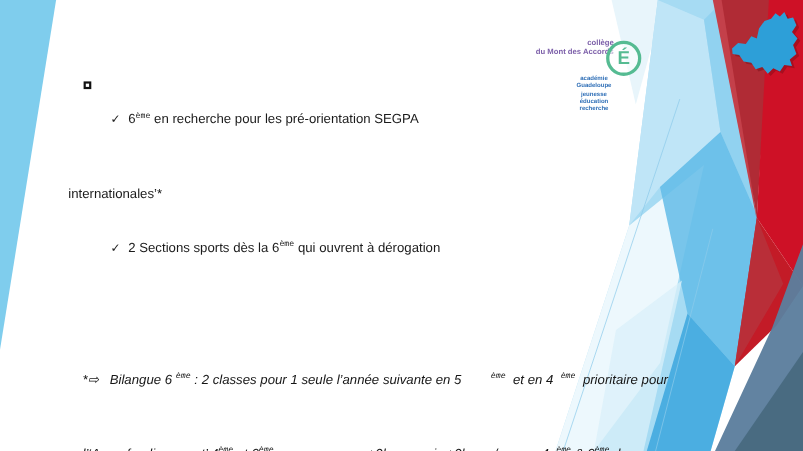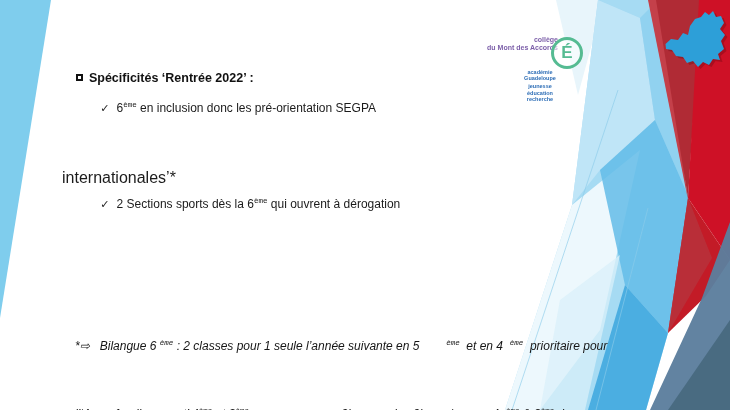--- a/index.html
+++ b/index.html
@@ -15,22 +15,22 @@
     display:inline-block;position:relative;width:7px;height:7px;background:#111;
     margin-right:6px;vertical-align:1px;
   }
   .sqbullet::after{content:'';position:absolute;left:2px;top:2px;right:2px;bottom:2px;background:#fff;}
   .bullet{font-size:12px;}
   .check{display:inline-block;margin-right:7px;font-size:11px;}
   .sup{font-size:7.5px;vertical-align:super;letter-spacing:0;font-family:Liberation Mono, monospace;}
   .b1{left:87px;top:87px;}
   .b2{left:87px;top:114px;}
   .b3{left:83px;top:142px;}
-  .b3b{left:62px;top:169px;font-size:16px;text-align:right;}
-  .b4{left:87px;top:183px;}
+  .b3b{left:62px;top:169px;font-size:12px;text-align:right;}
+  .b4{left:87px;top:204px;}
   .b5{left:87px;top:222px;}
   .footnote{left:75px;top:290px;font-style:italic;font-size:12px;line-height:21.5px;color:#161616;}
   .footnote div{white-space:pre;}
   
   .logo{position:absolute;left:490px;top:36px;width:104px;height:72px;}
   .logo .c1{position:absolute;right:36px;top:0;font-size:7px;font-weight:bold;color:#7C5FA9;white-space:nowrap;}
   .logo .c2{position:absolute;right:36px;top:8px;font-size:7px;font-weight:bold;color:#7C5FA9;white-space:nowrap;}
   .embleme{
     position:absolute;left:61px;top:1px;width:26px;height:26px;border:3px solid #55BB92;
     border-radius:50%;text-align:center;line-height:26px;font-size:17px;font-weight:bold;
@@ -81,25 +81,25 @@
       <span>É</span>
     </div>
     <div class="acad" style="white-space:pre-line">académie
 Guadeloupe</div>
     <div class="motto" style="white-space:pre-line">jeunesse
 éducation
 recherche</div>
   </div>
 
   <div class="txt title-line">
-    <span class="sqbullet"></span><span>Spécificités ‘Rentrée 2022’ :</span>
+    <span class="sqbullet"></span>
   </div>
 
   <div class="txt bullet b1">
-    <span class="check">✓</span><span><span>6</span><span class="sup">ème</span><span> en inclusion donc les pré-orientation SEGPA</span></span>
+    <span class="check">✓</span><span><span>6</span><span class="sup">ème</span><span> en recherche pour les pré-orientation SEGPA</span></span>
   </div>
   <div class="txt b3b">internationales’*</div>
   <div class="txt bullet b4">
     <span class="check">✓</span><span><span>2 Sections sports dès la 6</span><span class="sup">ème</span><span> qui ouvrent à dérogation</span></span>
   </div>
 
   <div class="txt footnote">
     <div><span>*⇨   Bilangue 6 </span><span class="sup">ème</span><span> : 2 classes pour 1 seule l’année suivante en 5        </span><span class="sup">ème</span><span>  et en 4  </span><span class="sup">ème</span><span>  prioritaire pour</span></div>
     <div><span>l’‘Approfondissement’ 4</span><span class="sup">ème</span><span> et 3</span><span class="sup">ème</span><span> : sur un cursus +2h esp puis +2h esp/ang en 4  </span><span class="sup">ème</span><span> &amp; 3</span><span class="sup">ème</span><span> donc sur son</span></div>
     

